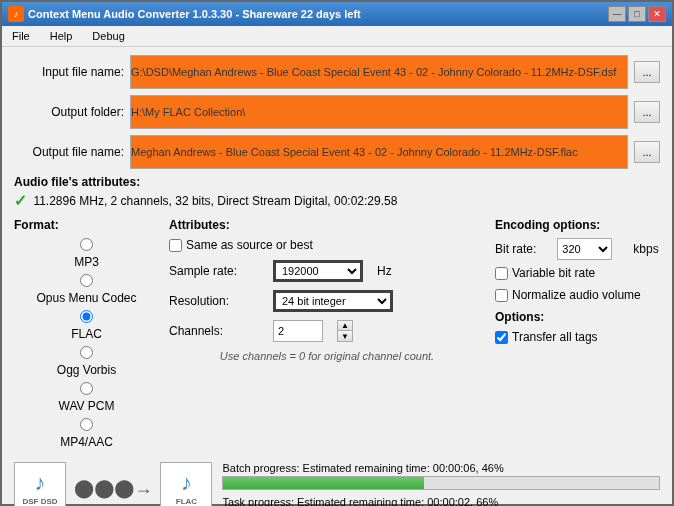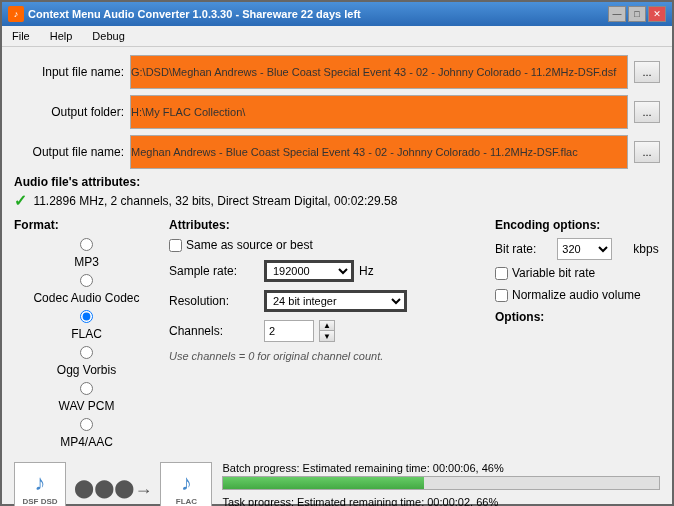--- a/index.html
+++ b/index.html
@@ -163,21 +163,21 @@
     }
     .checkbox-row {
       display: flex;
       align-items: center;
       gap: 4px;
       margin-bottom: 8px;
     }
     .attr-row {
       display: flex;
       align-items: center;
-      gap: 5px;
+      gap: 14px;
       margin-bottom: 8px;
     }
     .attr-label {
       width: 90px;
       font-size: 12px;
     }
     .attr-select {
       height: 22px;
       border: 3px solid #404040;
       background: white;
@@ -210,20 +210,21 @@
       align-items: center;
       justify-content: center;
       padding: 0;
     }
     .spin-btn:last-child { border-bottom: none; }
     .channels-note {
       font-size: 11px;
       color: #555;
       margin-top: 2px;
       font-style: italic;
+      text-align: center;
     }
     .encoding-section {
       width: 165px;
       flex-shrink: 0;
     }
     .encoding-section .sec-title {
       font-weight: bold;
       margin-bottom: 6px;
     }
     .bitrate-row {
@@ -374,21 +375,21 @@
     <div class="main-area">
 
       <div class="format-section">
         <div class="sec-title">Format:</div>
         <div class="radio-option">
           <input type="radio" name="format" style="">
           <span>MP3</span>
         </div>
         <div class="radio-option">
           <input type="radio" name="format" style="">
-          <span>Codec Audio Codec</span>
+          <span>Opus Menu Codec</span>
         </div>
         <div class="radio-option">
           <input type="radio" name="format" checked="" style="">
           <span>FLAC</span>
         </div>
         <div class="radio-option">
           <input type="radio" name="format" style="">
           <span>Ogg Vorbis</span>
         </div>
         <div class="radio-option">
@@ -412,21 +413,21 @@
           <select class="attr-select" style="width:90px">
             <option>192000</option>
             <option>96000</option>
             <option>48000</option>
             <option>44100</option>
           </select>
           <span class="hz-label">Hz</span>
         </div>
         <div class="attr-row">
           <span class="attr-label">Resolution:</span>
-          <select class="attr-select" style="width:143px">
+          <select class="attr-select" style="width:120px">
             <option>24 bit integer</option>
             <option>16 bit integer</option>
             <option>32 bit float</option>
           </select>
         </div>
         <div class="attr-row">
           <span class="attr-label">Channels:</span>
           <input class="attr-input" type="text" value="2" style="">
           <div class="spin-btns">
             <button class="spin-btn">▲</button>
@@ -450,20 +451,24 @@
         </div>
         <div class="checkbox-row">
           <input type="checkbox" style="">
           <span>Variable bit rate</span>
         </div>
         <div class="checkbox-row">
           <input type="checkbox" style="">
           <span>Normalize audio volume</span>
         </div>
         <div class="options-title">Options:</div>
+        <div class="checkbox-row">
+          <input type="checkbox" checked="" style="">
+          <span>Transfer all tags</span>
+        </div>
       </div>
     </div>
 
     <div style="display:flex; gap:10px; align-items:flex-start; margin-top:2px;">
 
       <div class="conversion-visual">
         <div class="file-icon">
           <span class="file-icon-music">♪</span>
           <span class="file-icon-label">DSF DSD</span>
         </div>

